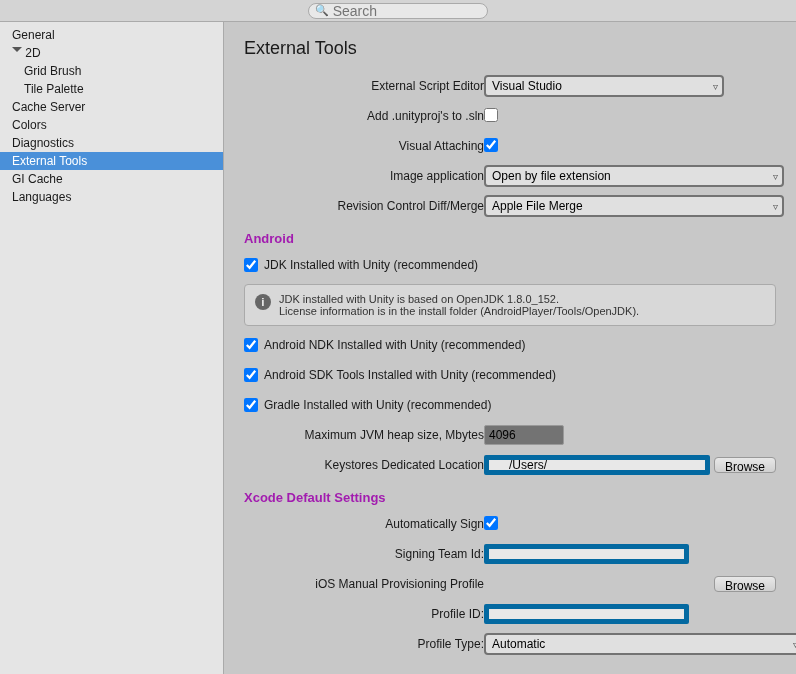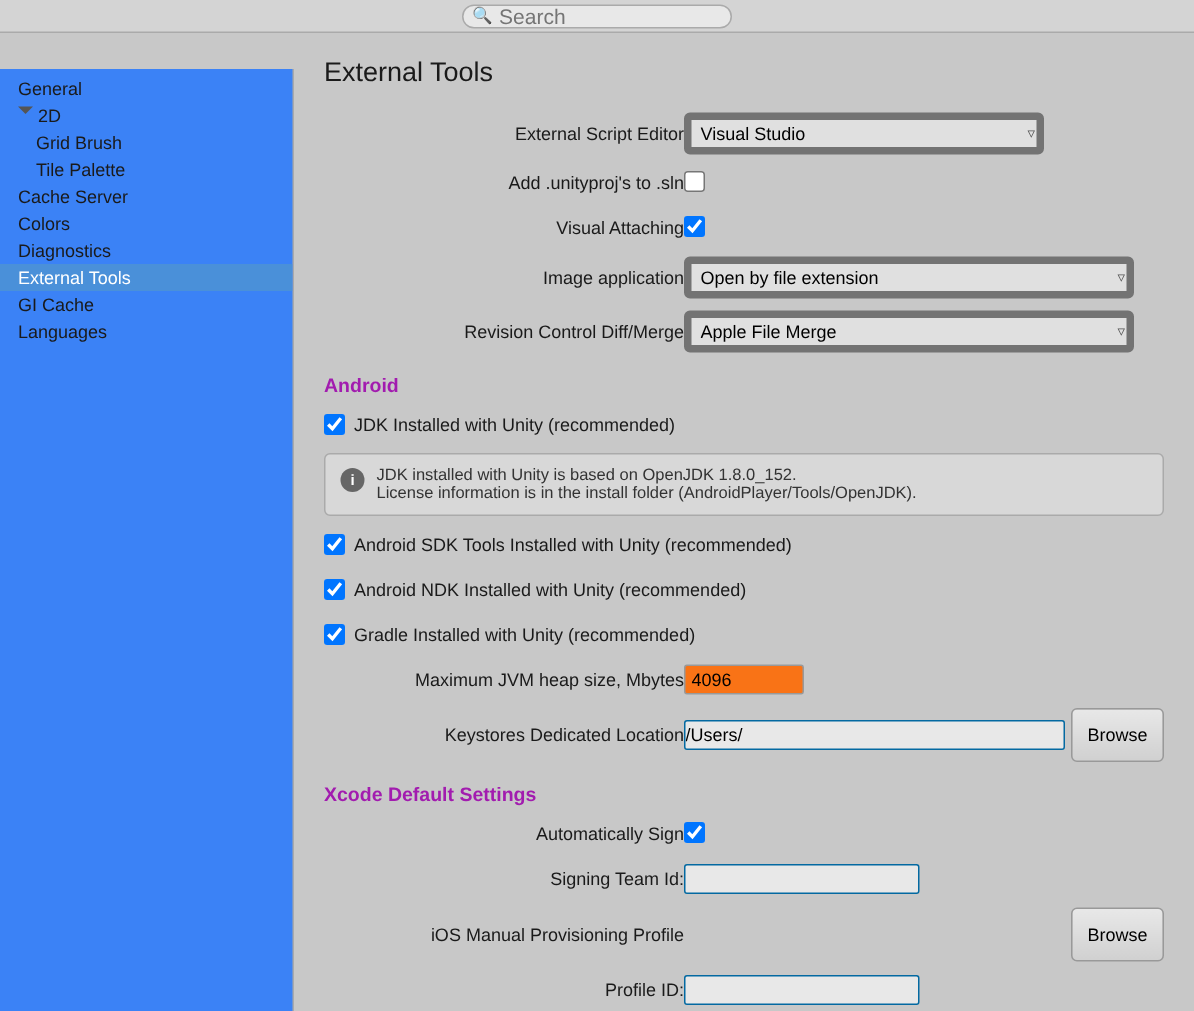--- a/index.html
+++ b/index.html
@@ -39,27 +39,26 @@
       outline: none;
       font-size: 14px;
       width: 100%;
     }
     .main-layout {
       display: flex;
       flex: 1;
       overflow: hidden;
     }
     .sidebar {
-      width: 196px;
-      background: #3b82f6;
+      width: 224px;
+      background: #e5e5e5;
       border-right: 1px solid #aaa;
       padding: 4px 0;
       overflow-y: auto;
       flex-shrink: 0;
-      margin-top: 24px;
     }
     .sidebar-item {
       padding: 2px 12px;
       cursor: pointer;
       font-size: 12px;
       color: #1a1a1a;
       white-space: nowrap;
     }
     .sidebar-item.active {
       background: #4a90d9;
@@ -108,21 +107,21 @@
       flex: 1;
     }
     .select-wrapper {
       position: relative;
       display: inline-block;
     }
     .select-wrapper select {
       appearance: none;
       -webkit-appearance: none;
       background: #e0e0e0;
-      border: 5px solid #737373;
+      border: 2px solid #737373;
       border-radius: 4px;
       padding: 2px 20px 2px 6px;
       font-size: 12px;
       cursor: pointer;
       min-width: 240px;
     }
     .select-arrow {
       position: absolute;
       right: 6px;
       top: 50%;
@@ -162,44 +161,44 @@
       color: white;
       display: flex;
       align-items: center;
       justify-content: center;
       font-size: 10px;
       font-weight: bold;
       flex-shrink: 0;
       margin-top: 1px;
     }
     .text-input {
-      background: #f97316;
+      background: #737373;
       border: 1px solid #999;
       border-radius: 2px;
       padding: 2px 4px;
       font-size: 12px;
       height: 20px;
     }
     .text-input-wide {
       flex: 1;
       background: #e8e8e8;
-      border: 1px solid #0369a1;
+      border: 5px solid #0369a1;
       border-radius: 2px;
-      padding: 2px 0;
+      padding: 2px 20px;
       font-size: 12px;
       height: 20px;
     }
     .browse-btn {
       background: linear-gradient(to bottom, #e8e8e8, #d0d0d0);
       border: 1px solid #999;
       border-radius: 4px;
       padding: 2px 10px;
       font-size: 12px;
       cursor: pointer;
-      height: 36px;
+      height: 16px;
       white-space: nowrap;
       margin-left: 4px;
     }
     .row-with-browse {
       display: flex;
       align-items: center;
       flex: 1;
     }
   </style>
 </head>
@@ -295,26 +294,26 @@
       <span>JDK Installed with Unity (recommended)</span>
     </div>
 
     <div class="info-box">
       <div class="info-icon">i</div>
       <div>JDK installed with Unity is based on OpenJDK 1.8.0_152.<br>License information is in the install folder (AndroidPlayer/Tools/OpenJDK).</div>
     </div>
 
     <div class="form-row">
       <input type="checkbox" class="checkbox-input" checked="" style="margin-right: 6px;">
+      <span>Android NDK Installed with Unity (recommended)</span>
+    </div>
+
+    <div class="form-row">
+      <input type="checkbox" class="checkbox-input" checked="" style="margin-right: 6px;">
       <span>Android SDK Tools Installed with Unity (recommended)</span>
-    </div>
-
-    <div class="form-row">
-      <input type="checkbox" class="checkbox-input" checked="" style="margin-right: 6px;">
-      <span>Android NDK Installed with Unity (recommended)</span>
     </div>
 
     <div class="form-row">
       <input type="checkbox" class="checkbox-input" checked="" style="margin-right: 6px;">
       <span>Gradle Installed with Unity (recommended)</span>
     </div>
 
 
     <div class="form-row">
       <div class="form-label">Maximum JVM heap size, Mbytes</div>

